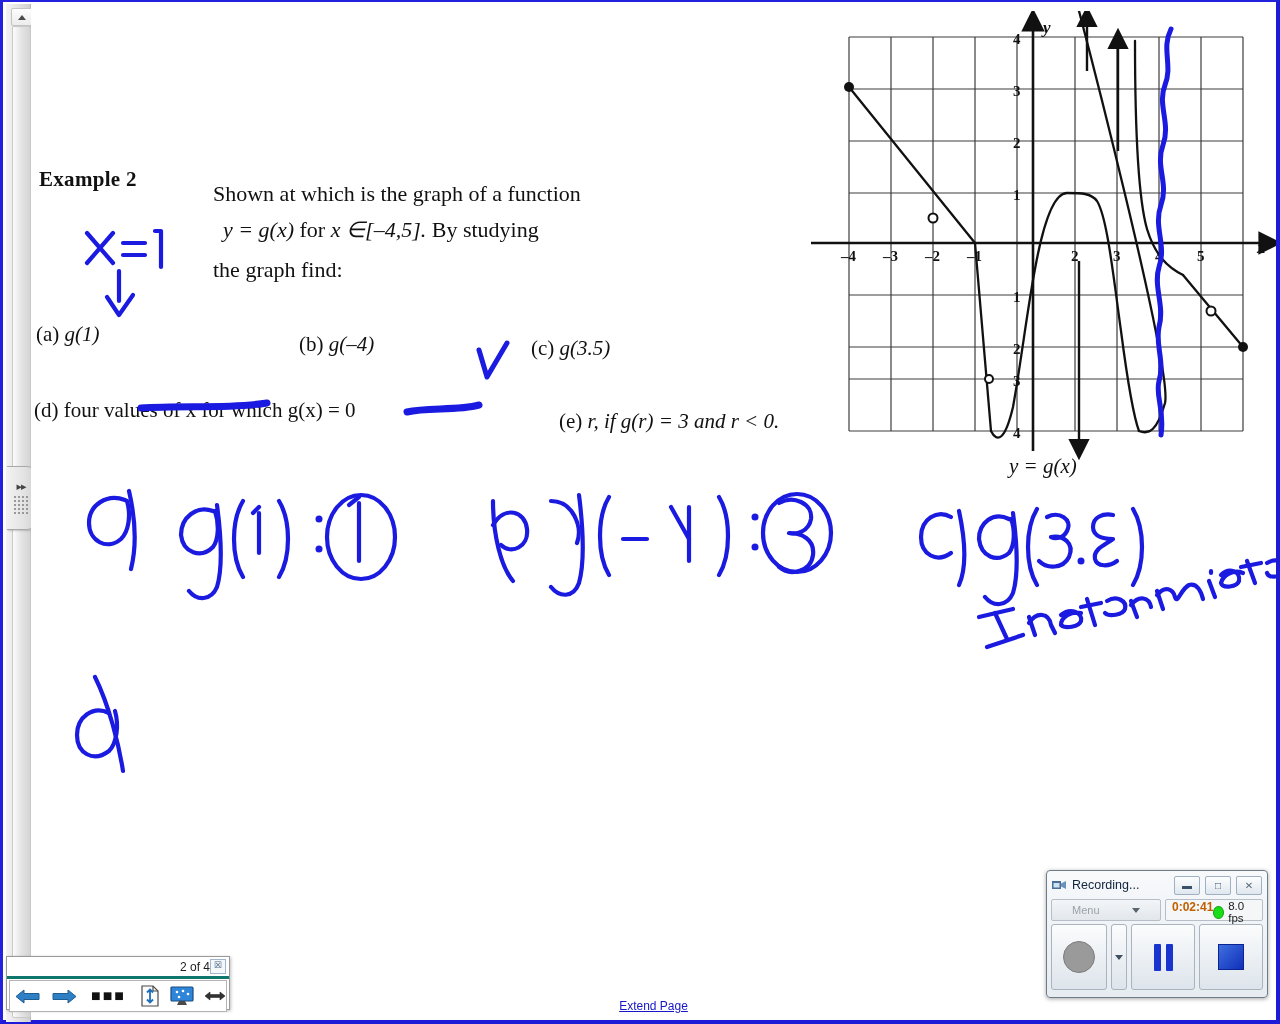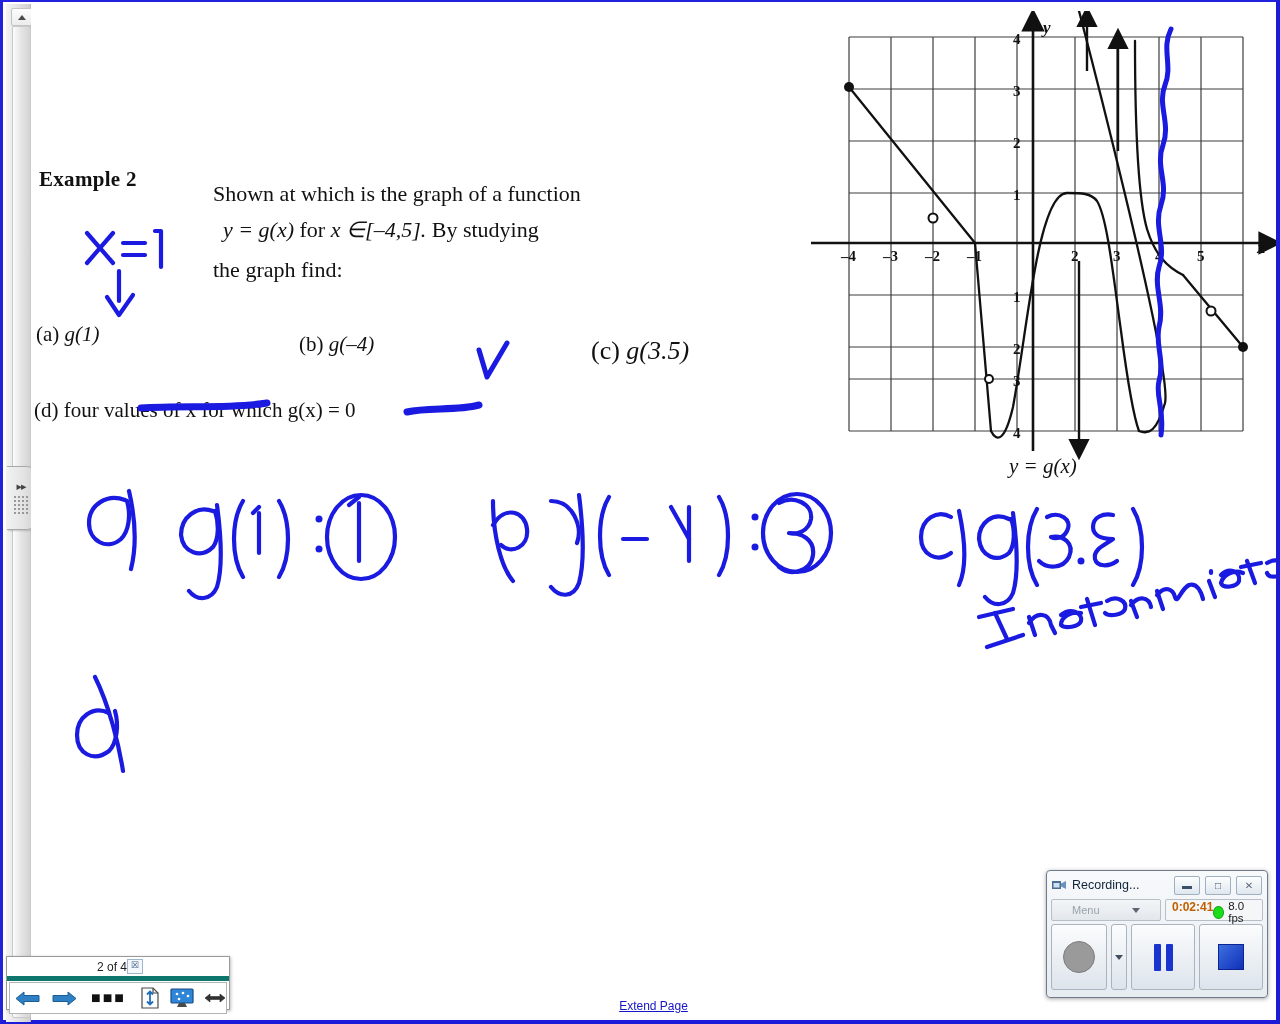--- a/index.html
+++ b/index.html
@@ -67,41 +67,41 @@
   #example-label{
     position:absolute;left:8px;top:162px;
     font-weight:bold;font-size:21px;letter-spacing:.3px;text-align:center;
   }
   #stem-line1{position:absolute;left:182px;top:176px;font-size:22px;}
   #stem-line2{position:absolute;left:192px;top:212px;font-size:22px;}
   #stem-line3{position:absolute;left:182px;top:252px;font-size:22px;}
   .mi{font-style:italic;}
   #q-a{position:absolute;left:5px;top:317px;font-size:21px;}
   #q-b{position:absolute;left:268px;top:327px;font-size:21px;}
-  #q-c{position:absolute;left:560px;top:331px;font-size:26px;}
+  #q-c{position:absolute;left:500px;top:331px;font-size:21px;}
   #q-d{position:absolute;left:3px;top:393px;font-size:21px;}
   #q-e{position:absolute;left:528px;top:404px;font-size:21px;}
 
   
   #ink-layer{position:absolute;left:0;top:0;width:1245px;height:1012px;pointer-events:none;}
 
   
   #figure{position:absolute;left:760px;top:6px;width:485px;height:470px;}
 
   
   #page-nav{
     position:absolute;left:3px;bottom:10px;width:222px;height:52px;
     background:#ffffff;border:1px solid #9a9a9a;
     box-shadow:1px 1px 3px rgba(0,0,0,.25);
     font-family:"Liberation Sans", sans-serif;
   }
   #page-nav-header{
-    height:19px;display:flex;align-items:center;justify-content:center;
+    height:19px;display:flex;align-items:center;justify-content:flex-end;
     padding:0 3px 0 7px;font-size:12px;color:#1d1d1d;
-    border-bottom:5px solid #0f766e;
+    border-bottom:3px solid #0f766e;
   }
   #page-nav-close{
     width:14px;height:13px;border:1px solid #9fb6cf;background:#f4f8fc;
     font-size:9px;line-height:11px;text-align:center;color:#406080;
   }
   #page-nav-buttons{
     height:30px;display:flex;align-items:center;
     border:1px solid #b4b4b4;margin:1px 2px;background:#ffffff;
   }
   #page-nav-buttons .grp{display:flex;align-items:center;height:100%;}
@@ -206,20 +206,24 @@
       <span>(b)</span>
       <span class="mi">g(–4)</span>
     </div>
     <div class="printed" id="q-c">
       <span>(c)</span>
       <span class="mi">g(3.5)</span>
     </div>
     <div class="printed" id="q-d">
       <span>(d)</span>
       <span>four values of x for which g(x) = 0</span>
+    </div>
+    <div class="printed" id="q-e">
+      <span>(e)</span>
+      <span class="mi">r, if g(r) = 3 and r &lt; 0.</span>
     </div>
 
     <div id="figure">
       <svg width="485" height="470" viewBox="0 0 485 470">
         <defs>
           <marker id="axarrow" markerWidth="9" markerHeight="9" refX="1" refY="4.5" orient="auto">
             <path d="M0,0 L9,4.5 L0,9 z" fill="#111"></path>
           </marker>
           <marker id="inkarrow" markerWidth="7" markerHeight="7" refX="1" refY="3.5" orient="auto">
             <path d="M0,0 L7,3.5 L0,7 z" fill="#111"></path>

